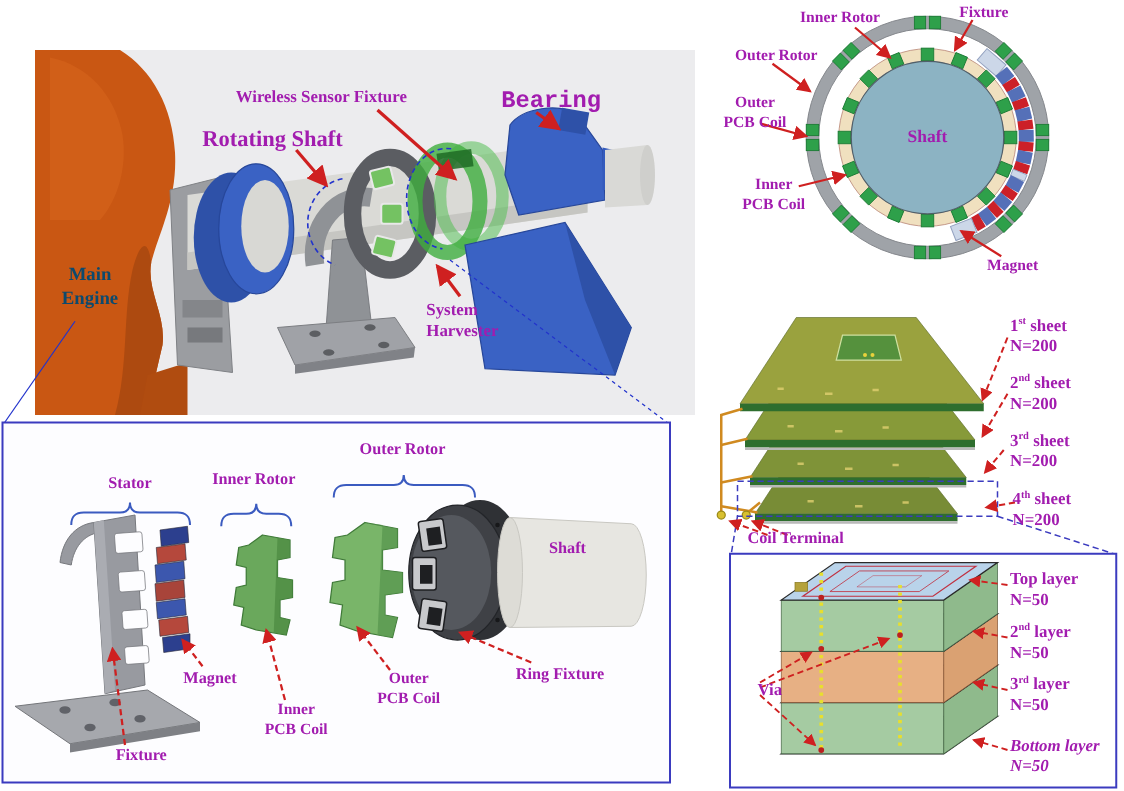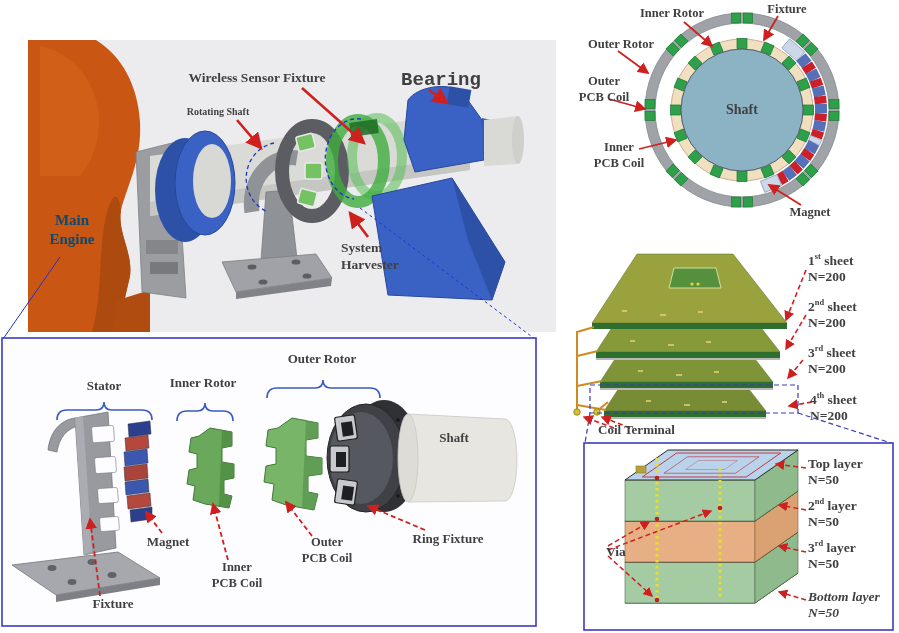--- a/index.html
+++ b/index.html
@@ -1,19 +1,19 @@
 <!DOCTYPE html>
 <html><head>
 <meta charset="utf-8">
 <style>
   html,body{margin:0;padding:0;background:#ffffff;}
   #fig{position:relative;width:899px;height:633px;background:#ffffff;overflow:hidden;
        font-family:"Liberation Serif","DejaVu Serif",serif;}
   #gfx{position:absolute;left:0;top:0;}
-  .lbl{position:absolute;color:#404040;font-weight:700;font-size:13px;line-height:1.22;
+  .lbl{position:absolute;color:#a21caf;font-weight:700;font-size:13px;line-height:1.22;
        white-space:nowrap;z-index:3;}
   .ctr{transform:translate(-50%,-50%);text-align:center;}
   .two{line-height:1.25;}
   sup{font-size:0.62em;}
 </style>
 </head>
 <body>
 <div id="fig">
 
 <svg id="gfx" width="899" height="633" viewBox="0 0 899 633">
@@ -486,21 +486,21 @@
       <line x1="608" y1="556" x2="652" y2="596" marker-end="url(#ah)"></line>
       <line x1="806" y1="468" x2="776" y2="464" marker-end="url(#ah)"></line>
       <line x1="806" y1="510" x2="779" y2="505" marker-end="url(#ah)"></line>
       <line x1="806" y1="552" x2="779" y2="546" marker-end="url(#ah)"></line>
       <line x1="806" y1="600" x2="779" y2="592" marker-end="url(#ah)"></line>
     </g>
   </g>
 </svg>
 
 <div class="lbl ctr" style="left:257px;top:78px;font-size:13.5px;">Wireless Sensor Fixture</div>
-<div class="lbl ctr" style="left:218px;top:112px;font-size:10px;">Rotating Shaft</div>
+<div class="lbl ctr" style="left:218px;top:112px;font-size:18px;">Rotating Shaft</div>
 <div class="lbl ctr" style="left:441px;top:81px;font-size:19px;font-family:Liberation Mono, monospace;">Bearing</div>
 <div class="lbl ctr two" style="left:72px;top:230px;font-size:15px;color:#0c4a6e;">
   <div>Main</div>
   <div>Engine</div>
 </div>
 <div class="lbl two" style="left:341px;top:240px;font-size:13.5px;">
   <div>System</div>
   <div>Harvester</div>
 </div>
 

